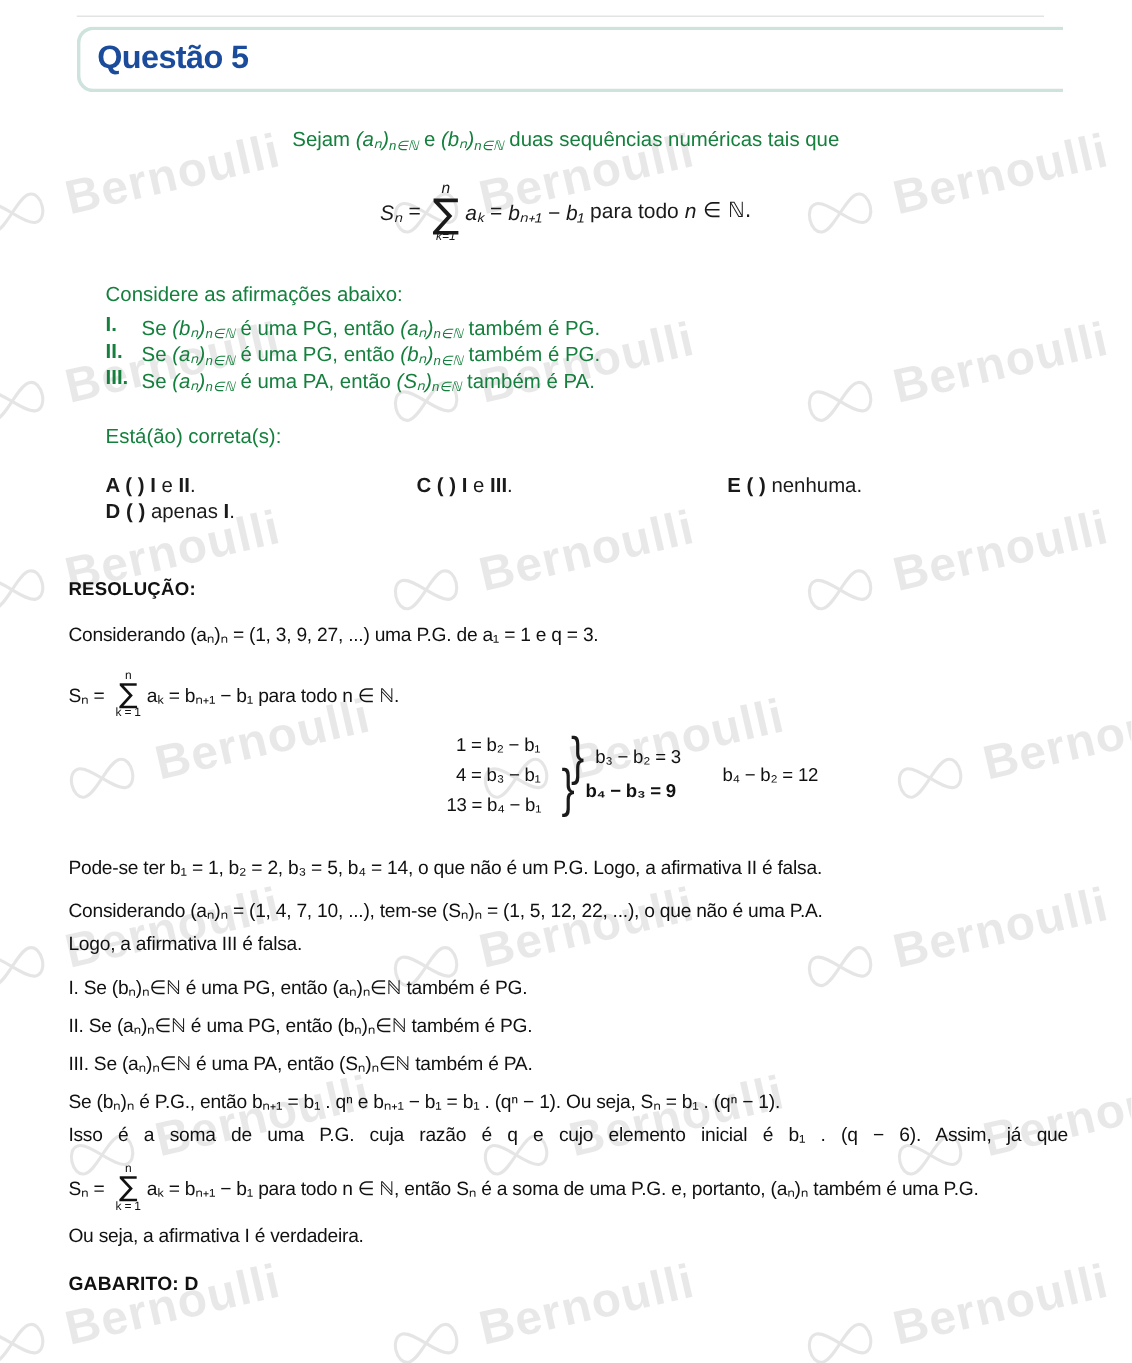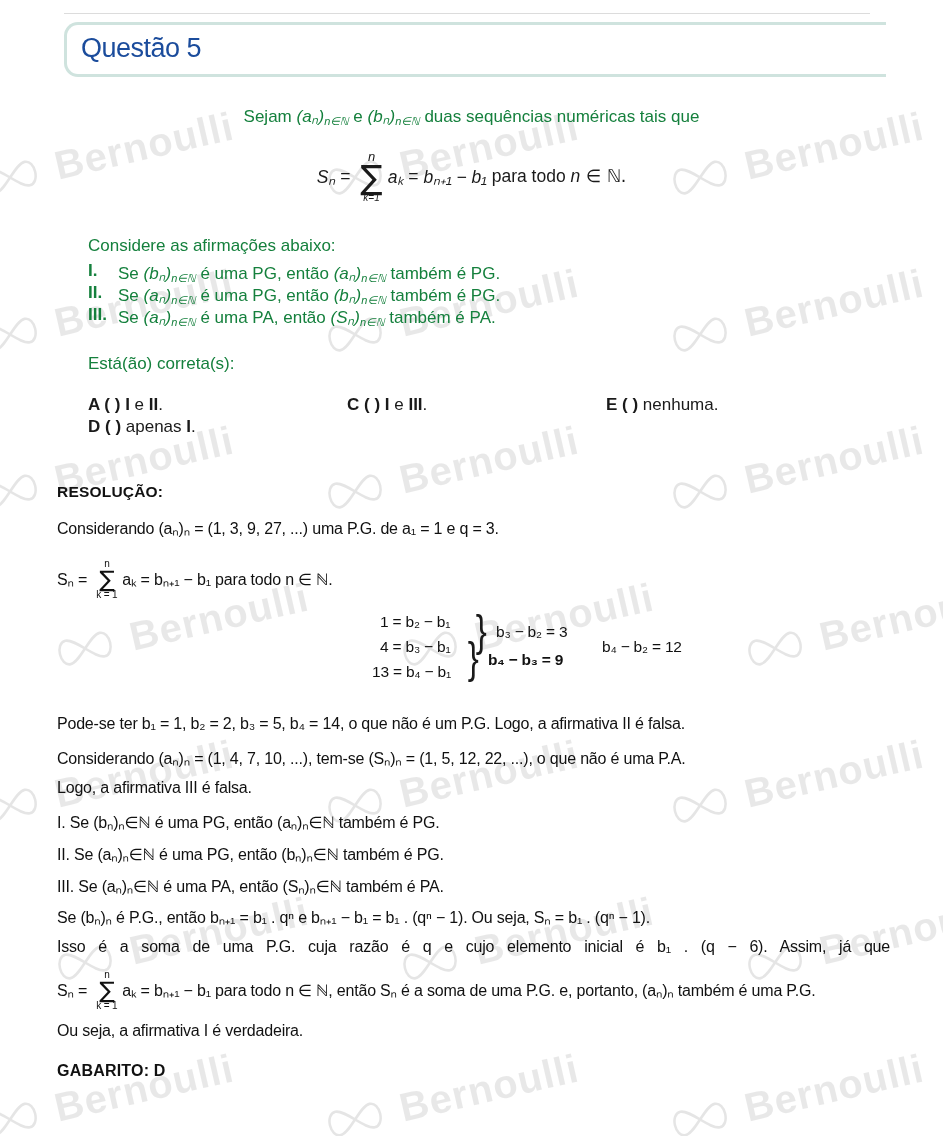--- a/index.html
+++ b/index.html
@@ -9,21 +9,21 @@
   
   .wm{position:absolute;display:flex;align-items:center;gap:10px;
       transform:rotate(-13deg);color:rgba(0,0,0,0.09);font-weight:bold;
       font-size:40px;letter-spacing:1px;white-space:nowrap;pointer-events:none;}
   .wm svg{flex:0 0 auto;}
 
   
   .topline{position:absolute;left:64px;top:13px;width:806px;height:1px;background:#dcdcdc;}
   .qtab{position:absolute;left:64px;top:22px;width:822px;height:55px;
         border:3px solid #cfe3de;border-right:none;border-radius:14px 0 0 14px;box-sizing:border-box;}
-  .qtitle{position:absolute;left:14px;top:8px;margin:0;font-size:27px;font-weight:normal;
+  .qtitle{position:absolute;left:14px;top:8px;margin:0;font-size:27px;font-weight:bold;
           color:#1b4c9c;letter-spacing:-0.5px;}
 
   
   .qtext{font-size:17px;color:#15803d;}
   .mi{font-style:italic;}
   .ssub{font-size:11px;vertical-align:-3px;}
   .dstruck{font-family:"DejaVu Sans",sans-serif;}
   .intro{position:absolute;left:0;right:0;top:104px;text-align:center;white-space:pre;}
   .formula{position:absolute;left:0;right:0;top:150px;display:flex;justify-content:center;
            align-items:center;font-size:17.5px;white-space:pre;}

